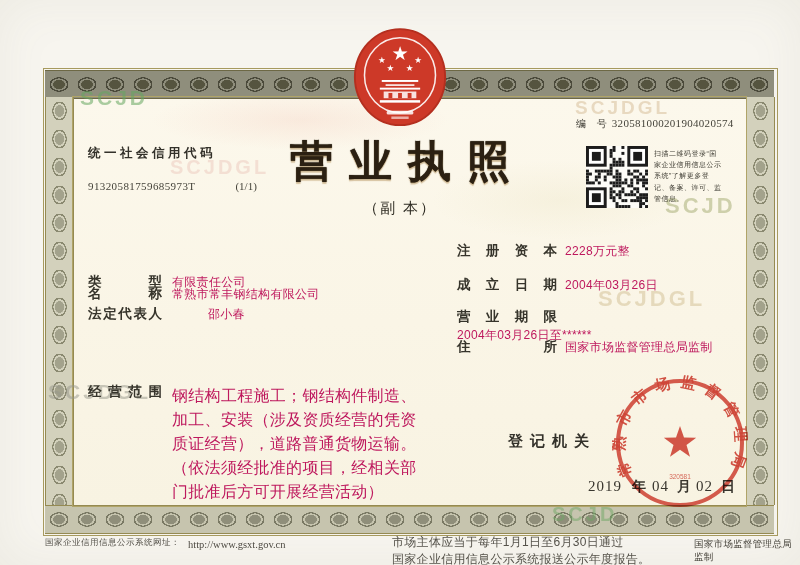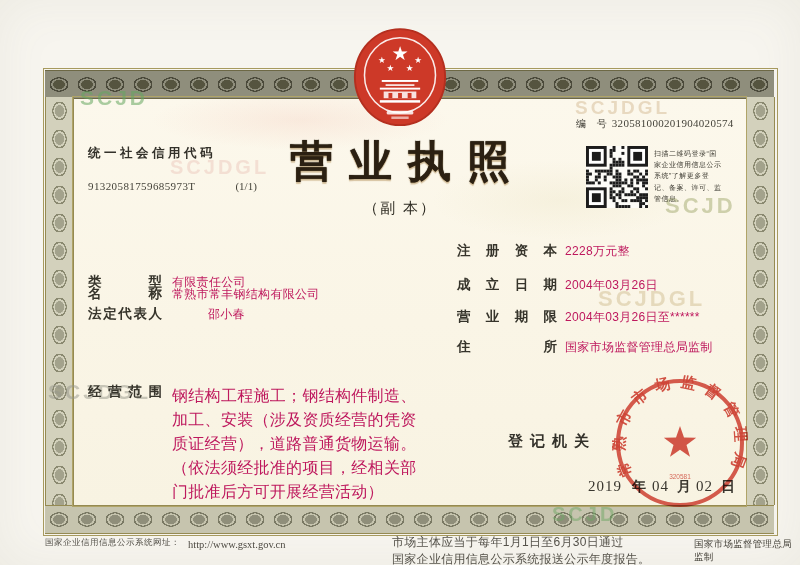--- a/index.html
+++ b/index.html
@@ -73,21 +73,21 @@
   .row{position:absolute;display:flex;align-items:flex-start;}
   .flabel{display:inline-block;font-weight:bold;font-size:13.5px;color:#36342b;
       text-align:justify;text-align-last:justify;flex:none;}
   .lw{width:74px;margin-right:10px;}
   .rw{width:100px;margin-right:8px;}
   .fvalue{font-family:Liberation Sans, sans-serif;font-size:12px;color:#be185d;
       letter-spacing:.3px;line-height:1.45;padding-top:1px;}
   .rowL{left:88px;width:350px;}
   .rowR{left:457px;width:300px;}
   .rL1{top:240px;margin-top:45px;} .rL2{top:273px;} .rL3{top:305px;gap:36px;} .rL4{top:335px;margin-top:48px;}
-  .rR1{top:242px;} .rR2{top:276px;} .rR3{top:308px;} .rR4{top:338px;}
+  .rR1{top:242px;} .rR2{top:276px;} .rR3{top:308px;flex-direction:column;} .rR4{top:338px;}
   .scope-value{width:252px;font-size:16px;line-height:1.5;}
   
   .registrar{position:absolute;left:508px;top:432px;font-weight:bold;font-size:15px;
       letter-spacing:7px;color:#33312a;}
   .seal{position:absolute;left:612px;top:375px;width:136px;height:136px;
       mix-blend-mode:multiply;opacity:.92;}
   .date-line{position:absolute;left:588px;top:478px;display:flex;align-items:baseline;
       font-family:"Liberation Serif",serif;font-size:15px;color:#39362e;}
   .date-line .dl{font-size:14px;font-weight:bold;font-family:"Liberation Sans",sans-serif;}
   .dgap1{margin:0 6px 0 10px;} .dgap2{margin:0 5px 0 8px;} .dgap3{margin:0 0 0 8px;}

